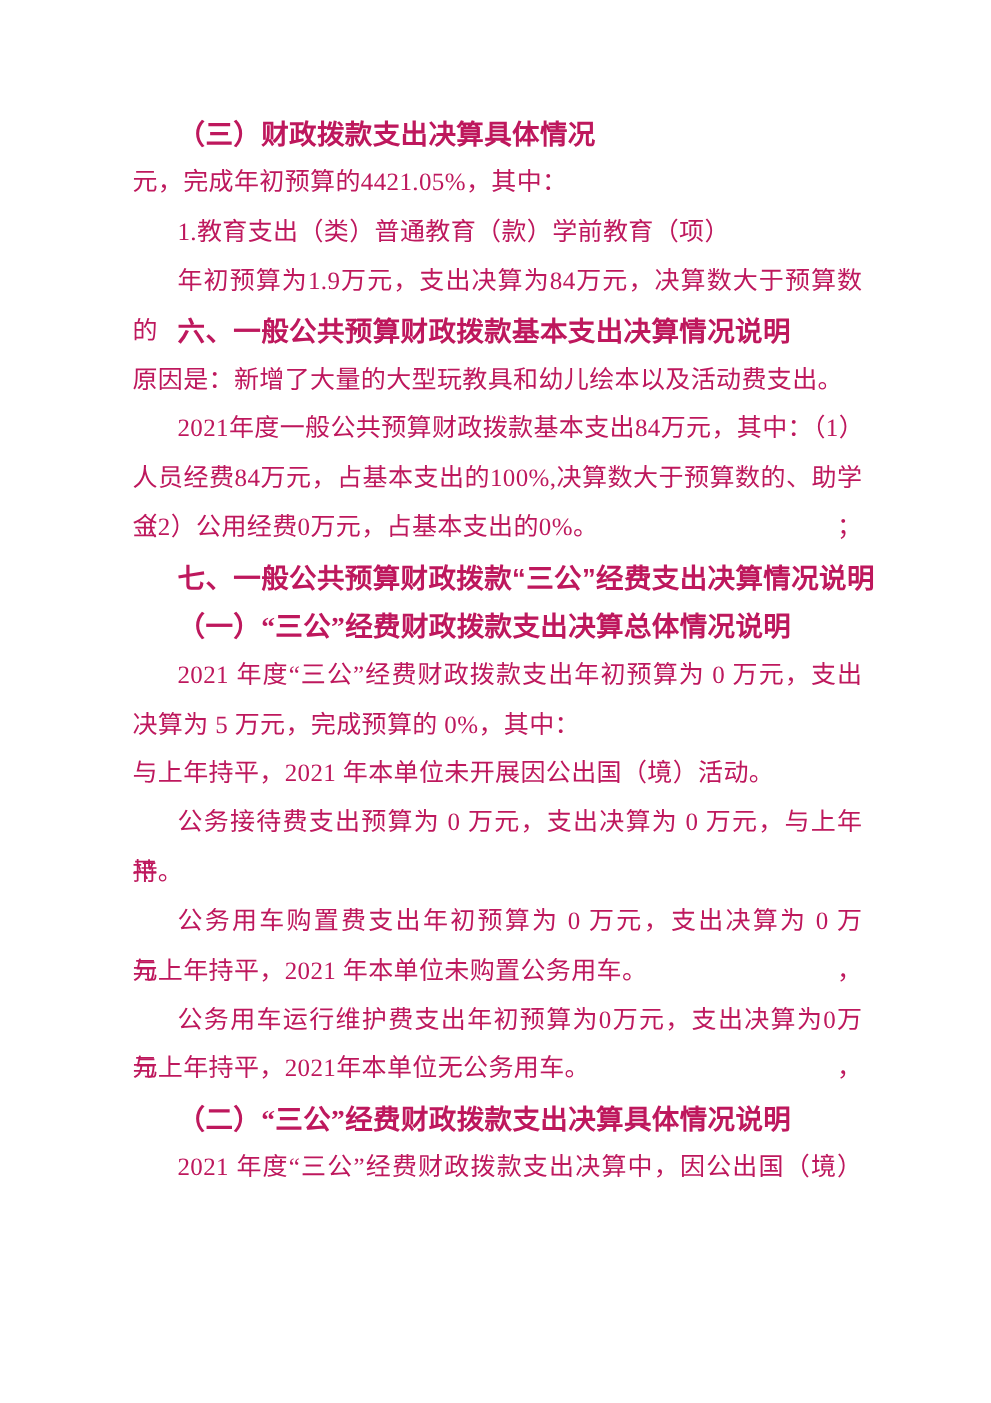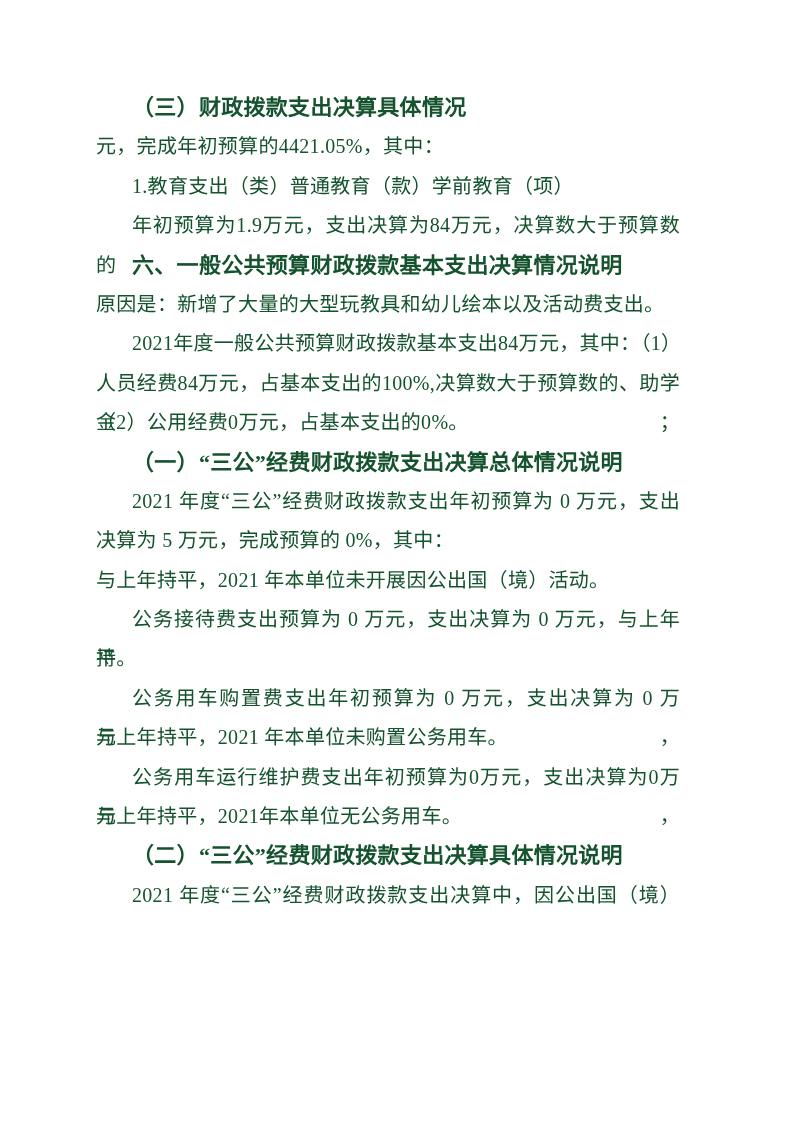--- a/index.html
+++ b/index.html
@@ -9,24 +9,24 @@
   }
   .page {
     position: relative;
     width: 793px;
     height: 1122px;
     background: #ffffff;
     overflow: hidden;
   }
   .content {
     position: absolute;
-    left: 96px;
+    left: 106px;
     top: 88px;
     width: 584px;
-    color: #14532d;
+    color: #be185d;
   }
   .line {
     height: 39.4px;
     line-height: 39.4px;
     font-size: 20px;
     font-family: "Liberation Serif", "DejaVu Serif", serif;
     white-space: nowrap;
     letter-spacing: 0.3px;
   }
   
@@ -63,20 +63,21 @@
     <div class="line ind">1.教育支出（类）普通教育（款）学前教育（项）</div>
     <div class="line ind j">年初预算为1.9万元，支出决算为84万元，决算数大于预算数的</div>
     <div class="line h-sans ind">六、一般公共预算财政拨款基本支出决算情况说明</div>
 
     <div class="line">原因是：新增了大量的大型玩教具和幼儿绘本以及活动费支出。</div>
 
     <div class="line ind j">2021年度一般公共预算财政拨款基本支出84万元，其中：（1）</div>
     <div class="line j">人员经费84万元，占基本支出的100%,决算数大于预算数的、助学金；</div>
     <div class="line">（2）公用经费0万元，占基本支出的0%。</div>
 
+    <div class="line h-sans ind">七、一般公共预算财政拨款“三公”经费支出决算情况说明</div>
     <div class="line h-serif ind">（一）“三公”经费财政拨款支出决算总体情况说明</div>
 
     <div class="line ind j">2021 年度“三公”经费财政拨款支出年初预算为 0 万元，支出</div>
     <div class="line">决算为 5 万元，完成预算的 0%，其中：</div>
     <div class="line">与上年持平，2021 年本单位未开展因公出国（境）活动。</div>
     <div class="line ind j">公务接待费支出预算为 0 万元，支出决算为 0 万元，与上年持</div>
     <div class="line">平。</div>
     <div class="line ind j">公务用车购置费支出年初预算为 0 万元，支出决算为 0 万元，</div>
     <div class="line">与上年持平，2021 年本单位未购置公务用车。</div>
     <div class="line ind j">公务用车运行维护费支出年初预算为0万元，支出决算为0万元，</div>

